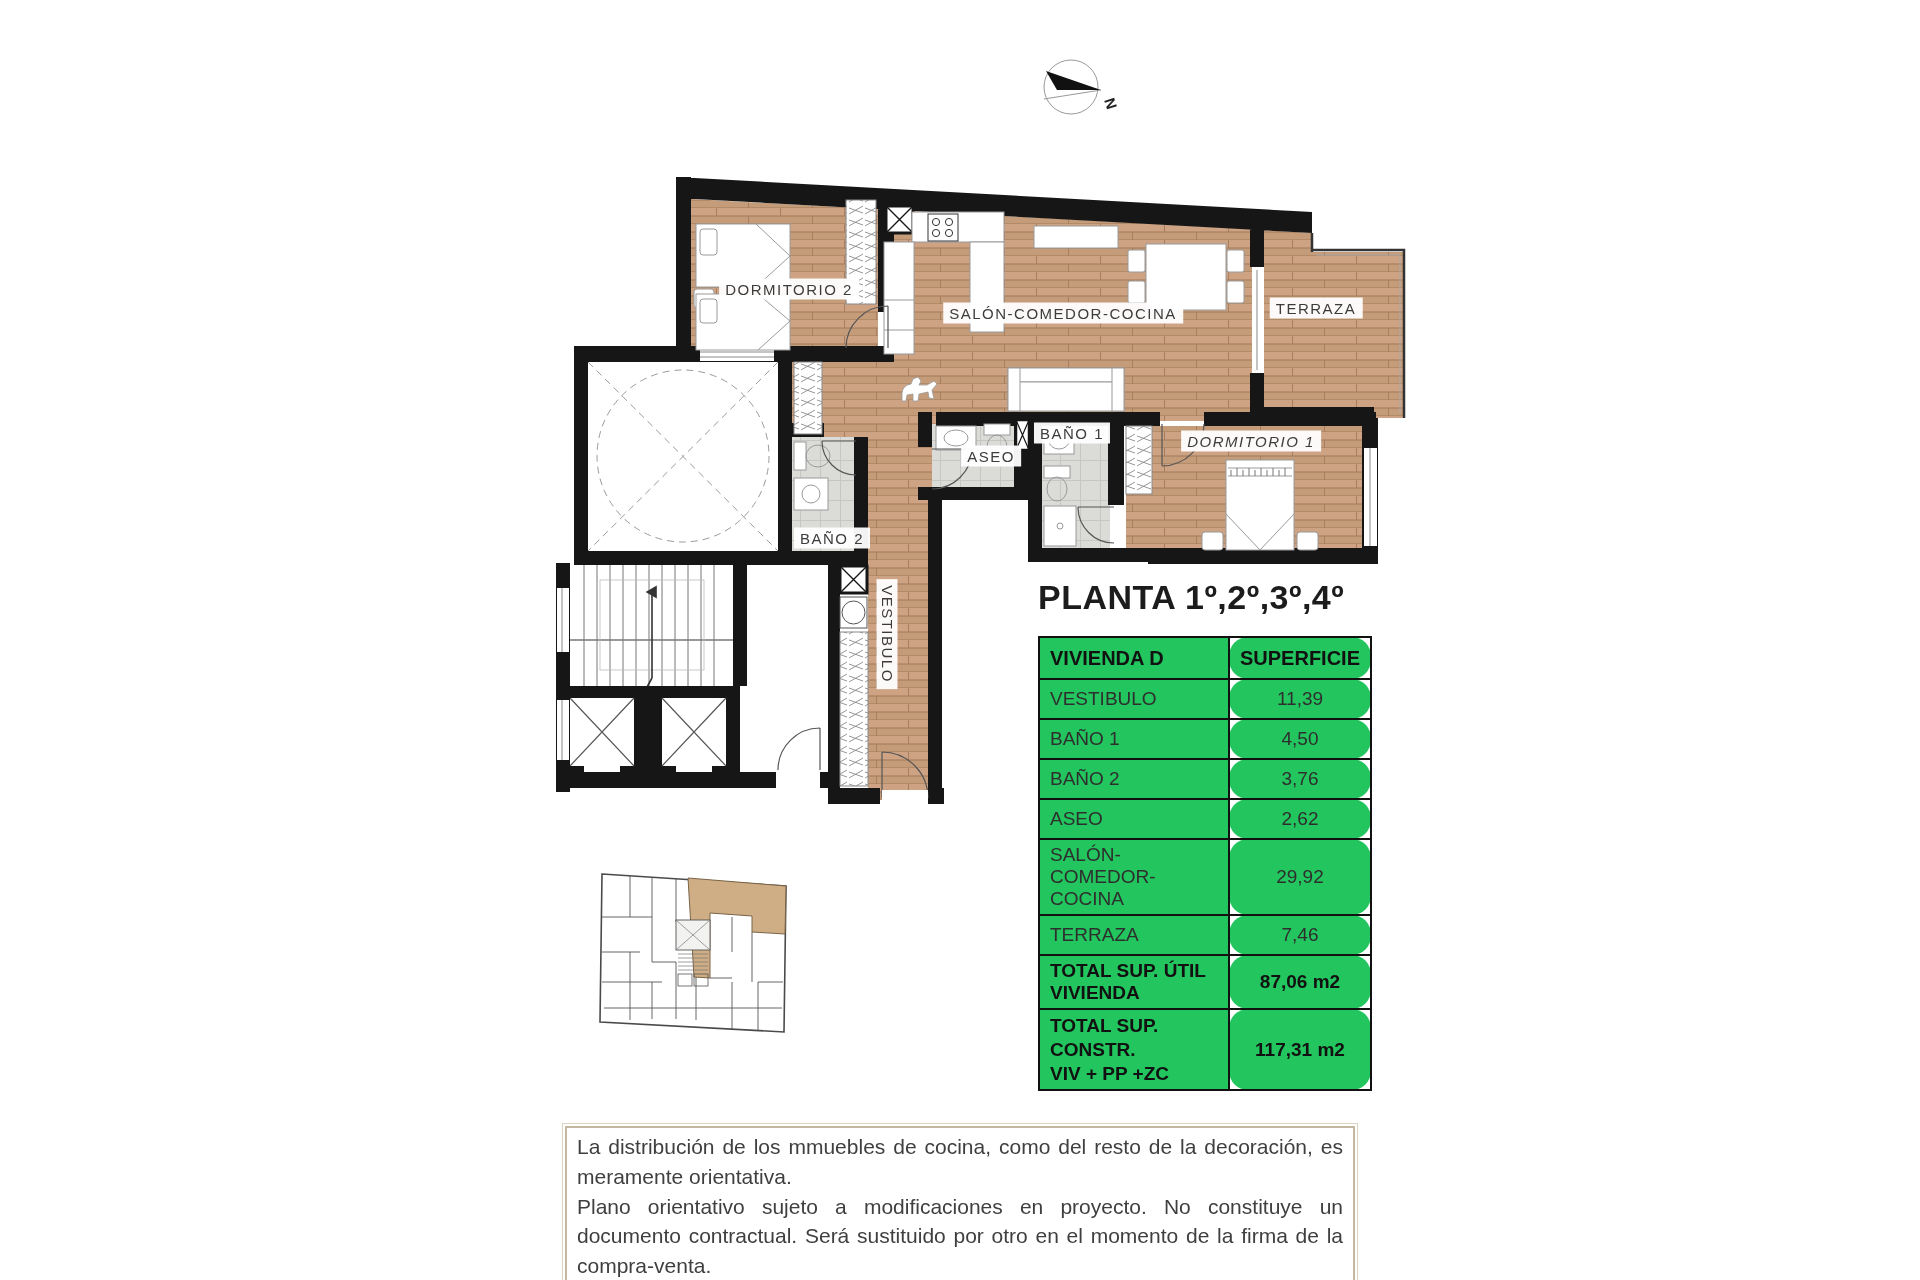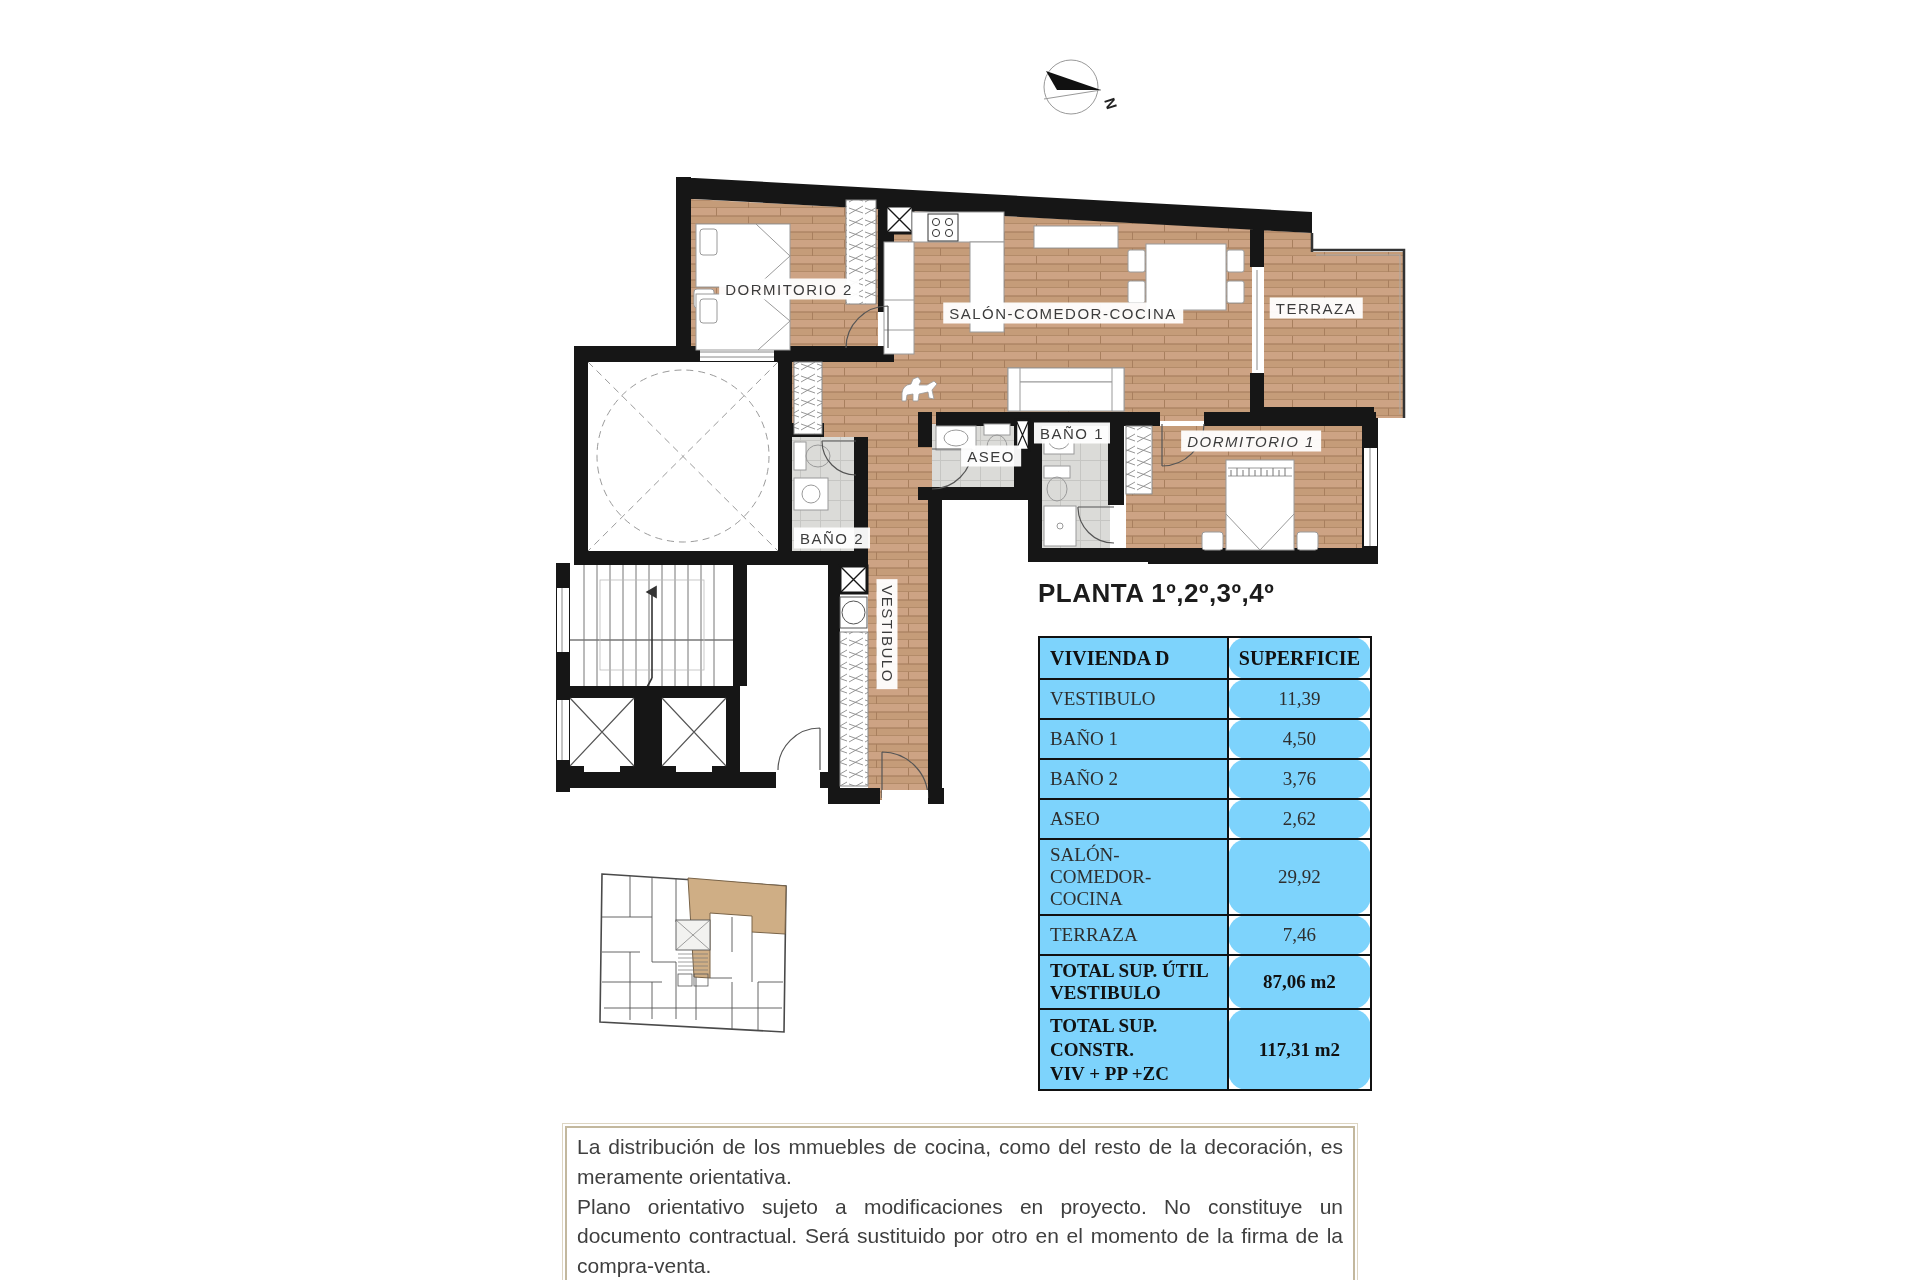--- a/index.html
+++ b/index.html
@@ -9,29 +9,29 @@
 
   .room-label{
     position:absolute; transform:translate(-50%,-50%);
     background:rgba(255,255,255,.95); color:#3c3c3c;
     font-size:15px; letter-spacing:1.5px; padding:2px 6px; white-space:nowrap;
   }
   .room-label.vertical{ transform:translate(-50%,-50%) rotate(90deg); }
 
   .plan-title{
     position:absolute; left:1038px; top:578px;
-    font-size:26px; font-weight:bold; color:#1c1c1c; letter-spacing:.5px;
+    font-size:34px; font-weight:bold; color:#1c1c1c; letter-spacing:.5px;
   }
 
   .area-table{
     position:absolute; left:1038px; top:636px; width:334px;
     border-collapse:collapse; color:#2e2e2e;
   }
   .area-table th,.area-table td{
-    border:2.5px solid #111; padding:4px 10px; font-size:19px; background:#7dd3fc;font-family:Liberation Serif, serif;
+    border:2.5px solid #111; padding:4px 10px; font-size:19px; background:#22c55e;
   }
   .area-table th{ font-weight:bold; font-size:20px; text-align:left; height:42px; color:#111;}
   .area-table td{ height:40px; }
   .area-table td.num, .area-table th.num{ text-align:center; width:110px;border-radius:19px; }
   .area-table tr.total td{ font-weight:bold; color:#111; }
   .area-table tr.total2 td{ height:56px; line-height:1.25; }
 
   .disclaimer{
     position:absolute; left:565px; top:1126px; width:790px;
     border:2px solid #c3b89e; outline:1px solid #ddd5c2; outline-offset:2px;
@@ -325,21 +325,21 @@
         </tr>
       <tr>
           <td>SALÓN-COMEDOR-COCINA</td>
           <td class="num">29,92</td>
         </tr>
       <tr>
           <td>TERRAZA</td>
           <td class="num">7,46</td>
         </tr>
       <tr class="total">
-        <td>TOTAL SUP. ÚTIL VESTIBULO</td>
+        <td>TOTAL SUP. ÚTIL VIVIENDA</td>
         <td class="num">87,06 m2</td>
       </tr>
       <tr class="total total2">
         <td><span>TOTAL SUP. CONSTR.</span><br><span>VIV + PP +ZC</span></td>
         <td class="num">117,31 m2</td>
       </tr>
     </tbody>
   </table>
 
   <div class="disclaimer">

